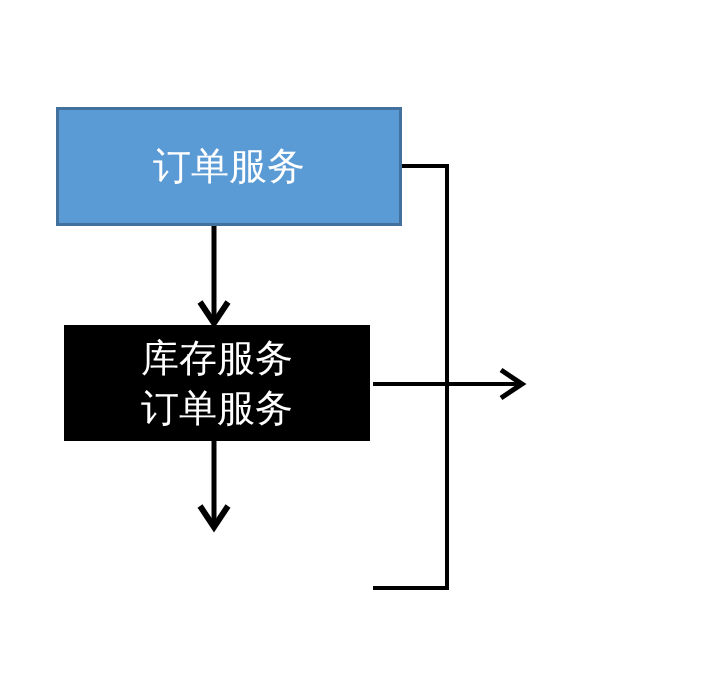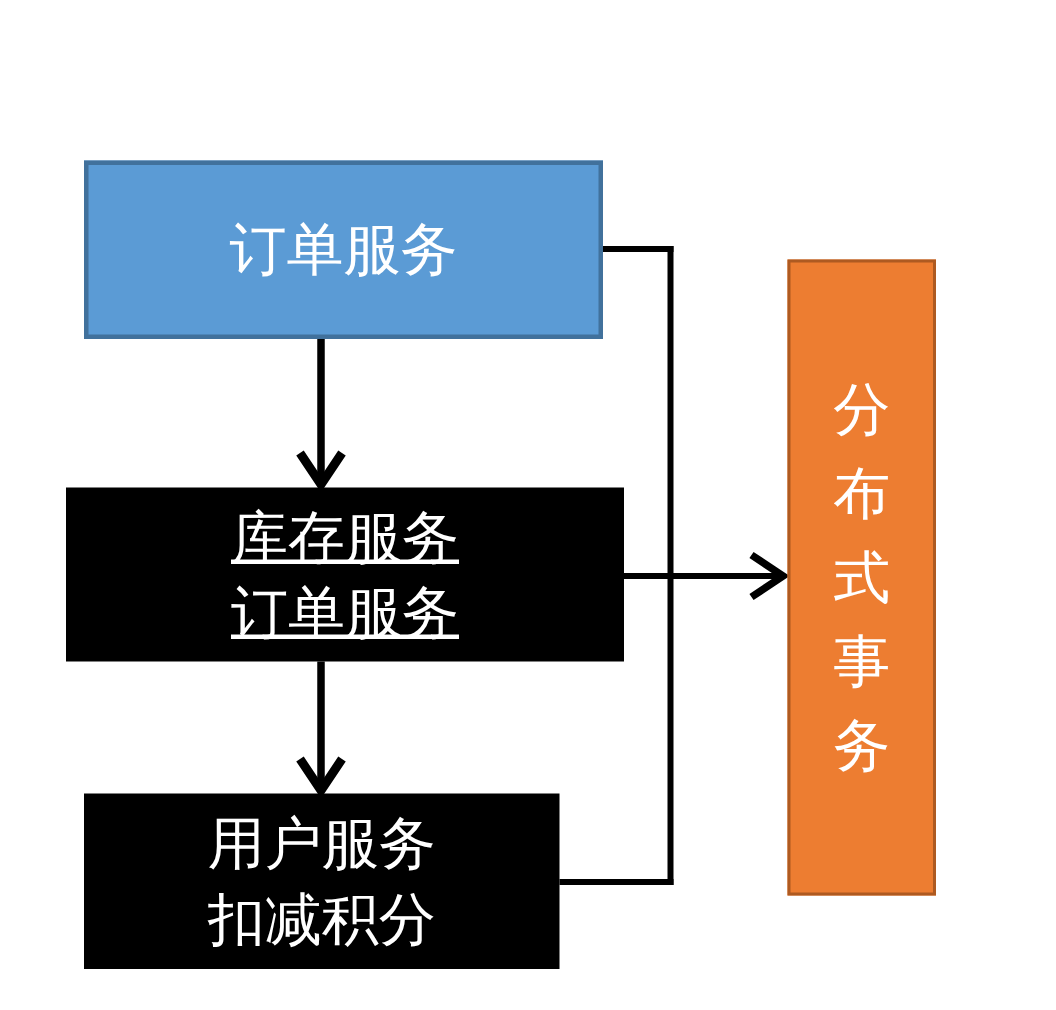--- a/index.html
+++ b/index.html
@@ -45,23 +45,22 @@
     line-height: 1.32;
     text-align: center;
     box-sizing: border-box;
   }
   .node-order {
     left: 56px; top: 107px; width: 346px; height: 119px;
     background: var(--order-fill, #5B9BD5);
     border: 3px solid var(--order-border, #41719C);
   }
   .node-inventory {
-    left: 44px; top: 325px; width: 372px; height: 116px;
+    left: 64px; top: 325px; width: 306px; height: 116px;
     background: var(--service-fill, #000000);
-    text-decoration: underline;
   }
   .node-user {
     left: 56px; top: 529px; width: 317px; height: 117px;
     background: var(--service-fill, #000000);
   }
   .node-transaction {
     left: 525px; top: 173px; width: 99px; height: 424px;
     background: var(--transaction-fill, #ED7D31);
     border: 2px solid var(--transaction-border, #AE5A21);
   }
@@ -110,22 +109,15 @@
 
   <div class="node node-order">
     <span>订单服务</span>
   </div>
 
   <div class="node node-inventory">
     <span>库存服务</span>
     <span>订单服务</span>
   </div>
 
-  <div class="node node-user">
-    <span>用户服务</span>
-    <span>扣减积分</span>
-  </div>
 
-  <div class="node node-transaction">
-    <span class="vertical-label">分布式事务</span>
-  </div>
 
 </div>
 
 </body></html>

